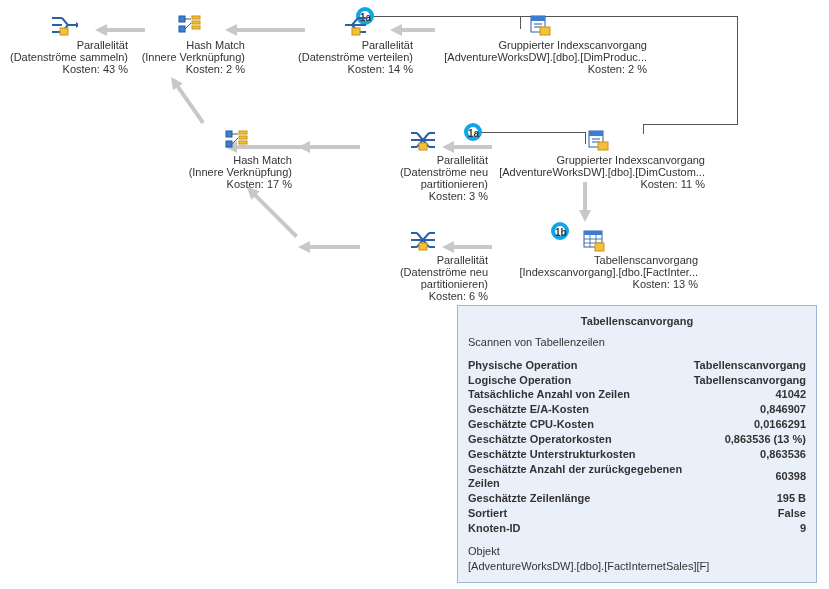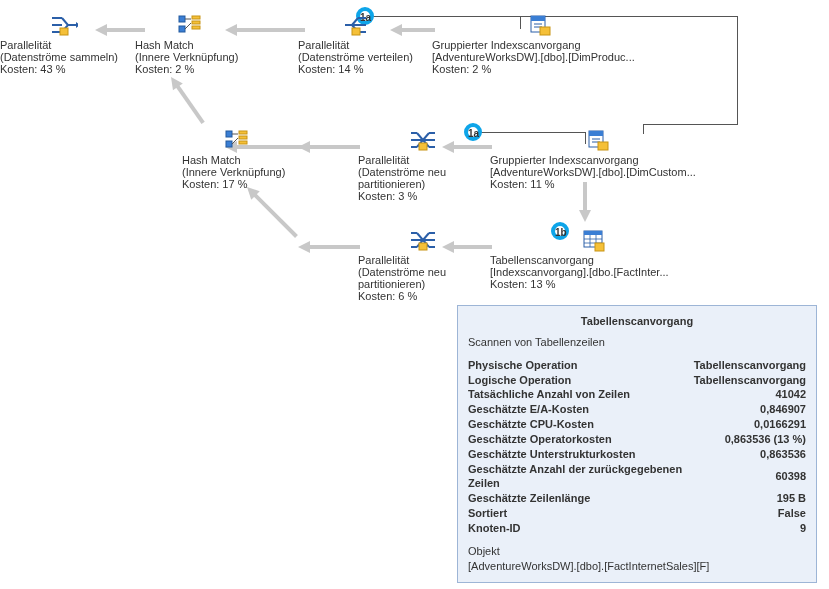--- a/index.html
+++ b/index.html
@@ -1,17 +1,17 @@
 <!DOCTYPE html>
 <html><head>
 <meta charset="utf-8">
 <style>
   * { box-sizing: border-box; margin: 0; padding: 0; }
   body { font-family: "Segoe UI", Tahoma, Arial, sans-serif; font-size: 11px; color: #333; width: 829px; height: 589px; position: relative; background: #fff; }
-  .node { position: absolute; text-align: left; width: 130px; }
+  .node { position: absolute; text-align: right; width: 130px; }
   .node .icon { width: 28px; height: 24px; margin: 0 auto 2px; }
   .node .title { font-weight: 400; }
   .node .sub { }
   .node .cost { }
   .badge { position: absolute; width: 18px; height: 18px; border: 4px solid #0ea5e9; border-radius: 50%; background: #fff; font-size: 10px; line-height: 14px; text-align: center; color: #333; font-weight: 600; }
   .arrow-h { position: absolute; height: 10px; }
   .arrow-h::before { content: ""; position: absolute; top: 50%; left: 10px; right: 0; height: 4px; background: #c8c8c8; transform: translateY(-50%); }
   .arrow-h::after { content: ""; position: absolute; left: 0; top: 50%; transform: translateY(-50%); border-top: 6px solid transparent; border-bottom: 6px solid transparent; border-right: 12px solid #c8c8c8; }
   .arrow-v { position: absolute; width: 10px; }
   .arrow-v::before { content: ""; position: absolute; left: 50%; top: 0; bottom: 12px; width: 4px; background: #c8c8c8; transform: translateX(-50%); }

